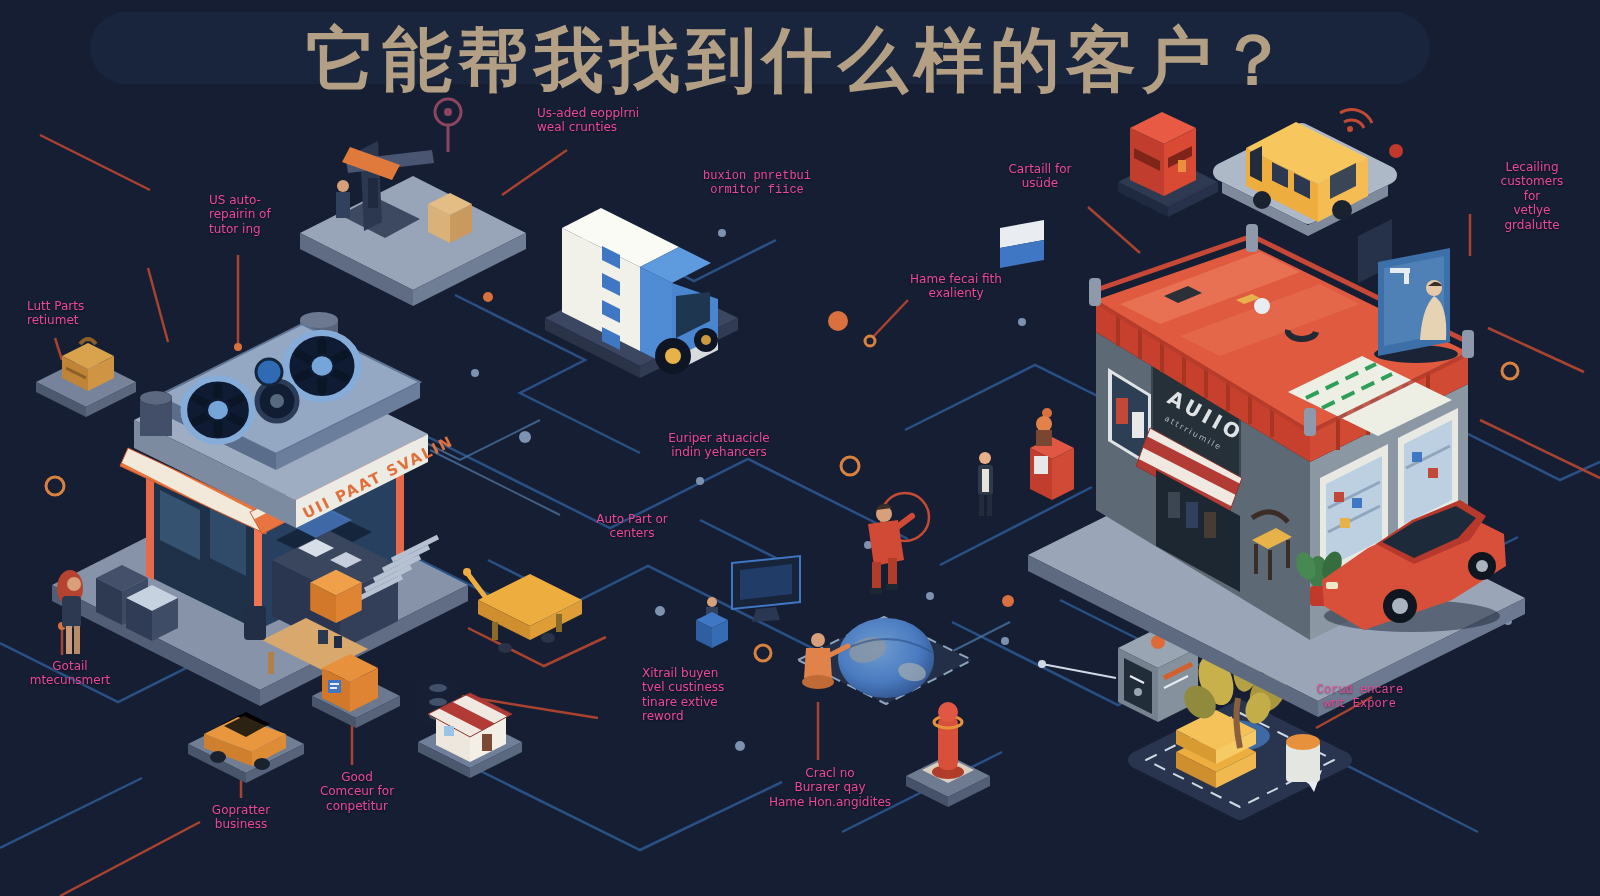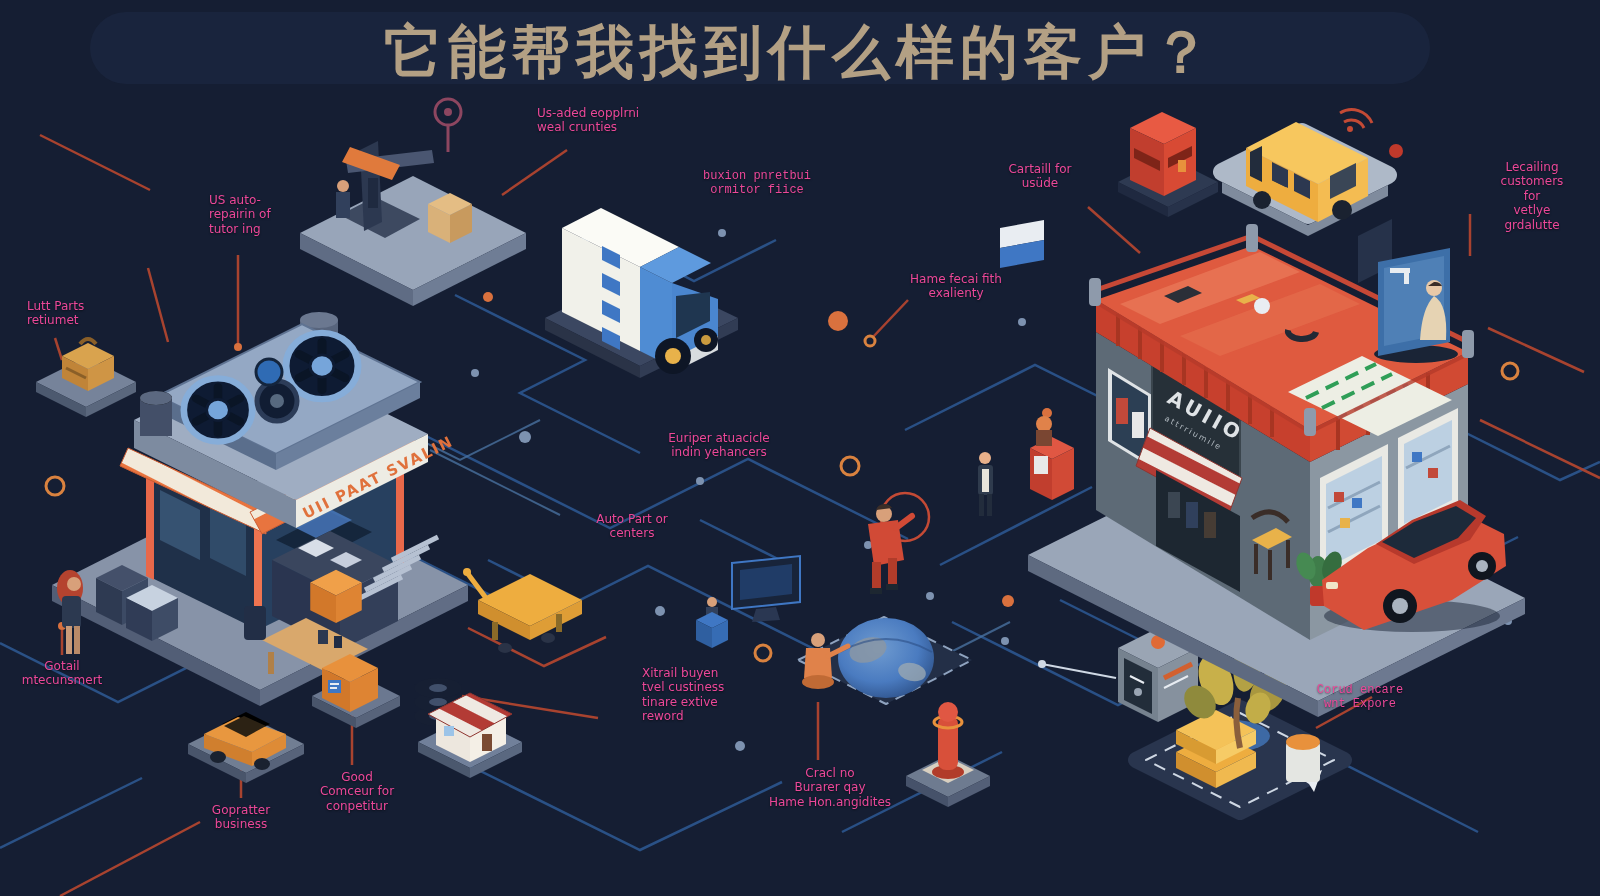--- a/index.html
+++ b/index.html
@@ -3,21 +3,21 @@
 <meta charset="utf-8">
 <style>
   html,body{margin:0;padding:0;background:#151e33;}
   body{width:1600px;height:896px;position:relative;overflow:hidden;
        font-family:"DejaVu Sans","Liberation Sans",sans-serif;}
   .stage{position:absolute;inset:0;}
   #bg-svg,#scene-svg{position:absolute;left:0;top:0;}
   .title-bg{position:absolute;left:90px;top:12px;width:1340px;height:72px;
       border-radius:40px;background:#1e2a46;opacity:.55;}
   h1.title{position:absolute;left:0;right:0;top:14px;margin:0;text-align:center;
-      color:#b3a084;font-size:58px;font-weight:bold;letter-spacing:6px;}
+      color:#b3a084;font-size:70px;font-weight:bold;letter-spacing:6px;}
   #labels-layer{position:absolute;inset:0;pointer-events:none;}
   .label{position:absolute;color:#ec4899;font-size:12px;line-height:1.2;
       white-space:pre-line;text-shadow:0 1px 2px rgba(0,0,0,.55);}
   .label.center{transform:translateX(-50%);text-align:center;}
   .label.left{text-align:left;}
 </style>
 </head>
 <body>
 
 <div class="stage">
@@ -663,21 +663,21 @@
 customers for
 vetlye grdalutte</div>
       <div class="label center" style="left: 719px; top: 431px;">Euriper atuacicle
 indin yehancers</div>
       <div class="label center" style="left: 632px; top: 512px;">Auto Part or
 centers</div>
       <div class="label left" style="left: 601px; top: 666px; margin-left: 41px;">Xitrail buyen
 tvel custiness
 tinare extive
 reword</div>
-      <div class="label center" style="left: 62px; top: 659px;">Gotail
+      <div class="label center" style="left: 70px; top: 659px;">Gotail
 mtecunsmert</div>
       <div class="label center" style="left: 241px; top: 803px;">Gopratter
 business</div>
       <div class="label center" style="left: 357px; top: 770px;">Good
 Comceur for
 conpetitur</div>
       <div class="label center" style="left: 830px; top: 766px;">Cracl no
 Burarer qay
 Hame Hon.angidites</div>
       <div class="label center" style="left: 1360px; top: 683px; font-family: Liberation Mono, monospace;">Corud encare

